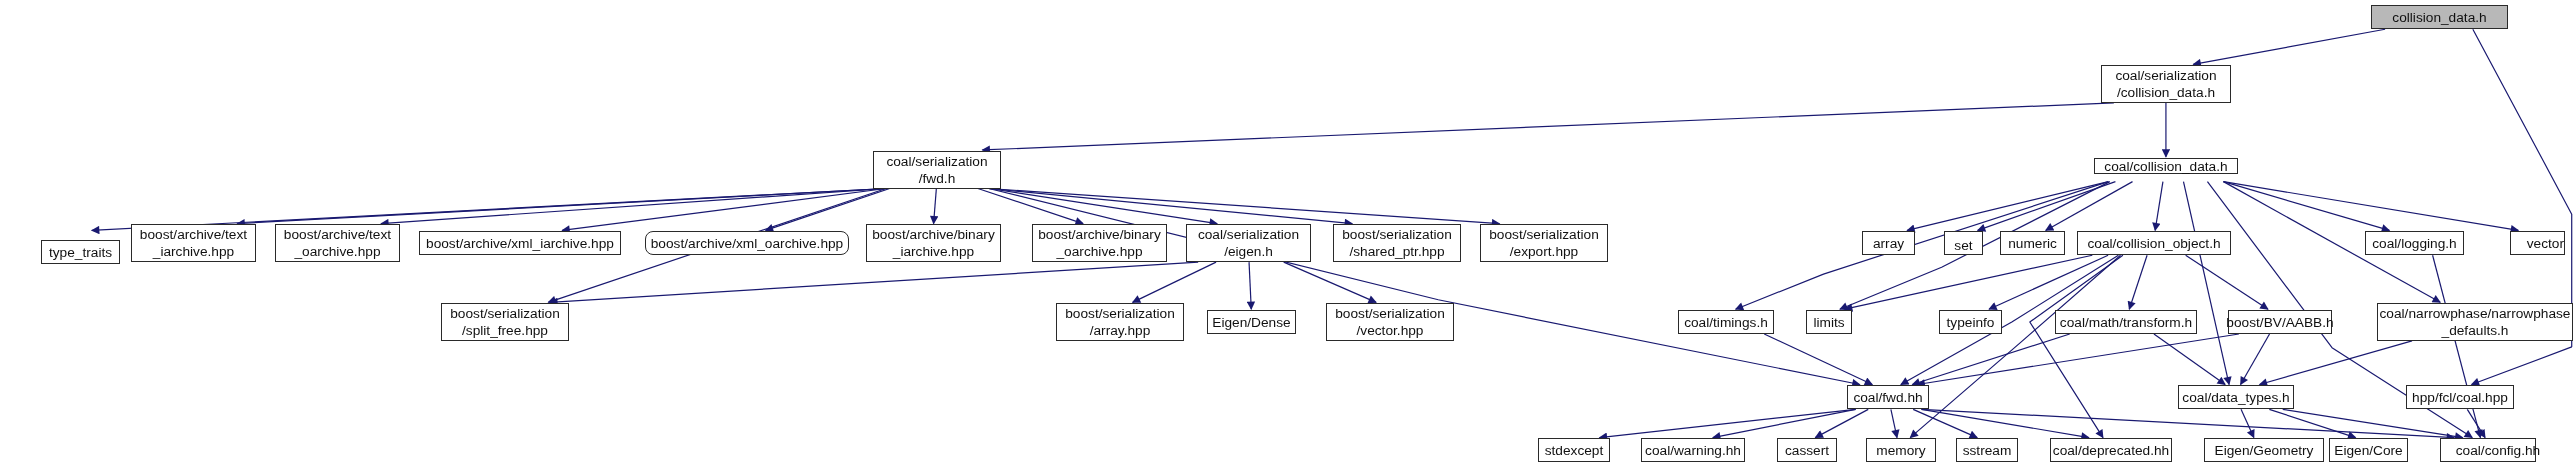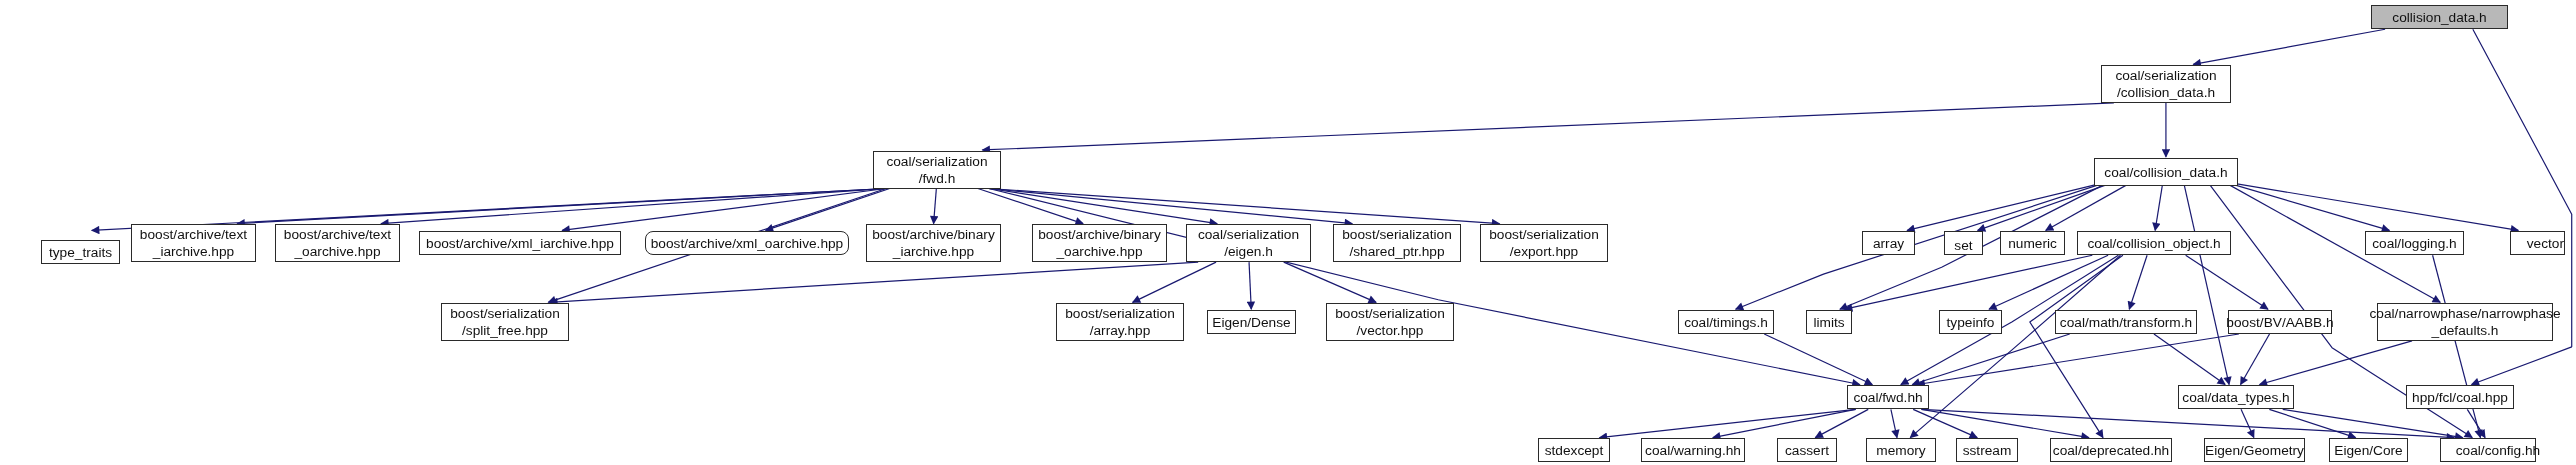--- a/index.html
+++ b/index.html
@@ -116,21 +116,21 @@
       <span class="line">collision_data.h</span>
     </div>
     <div class="node" style="left: 2101px; top: 65px; width: 130px; height: 38px;">
       <span class="line">coal/serialization</span>
       <span class="line">/collision_data.h</span>
     </div>
     <div class="node strong" style="left: 873px; top: 151px; width: 128px; height: 38px;">
       <span class="line">coal/serialization</span>
       <span class="line">/fwd.h</span>
     </div>
-    <div class="node strong" style="left: 2094px; top: 158px; width: 144px; height: 28px;">
+    <div class="node strong" style="left: 2094px; top: 158px; width: 144px; height: 16px;">
       <span class="line">coal/collision_data.h</span>
     </div>
     <div class="node" style="left: 25px; top: 240px; width: 79px; height: 24px; margin-left: 16px;">
       <span class="line">type_traits</span>
     </div>
     <div class="node" style="left: 131px; top: 224px; width: 125px; height: 38px;">
       <span class="line">boost/archive/text</span>
       <span class="line">_iarchive.hpp</span>
     </div>
     <div class="node" style="left: 275px; top: 224px; width: 125px; height: 38px;">
@@ -204,21 +204,21 @@
     </div>
     <div class="node" style="left: 1939px; top: 310px; width: 63px; height: 24px;">
       <span class="line">typeinfo</span>
     </div>
     <div class="node" style="left: 2055px; top: 310px; width: 142px; height: 24px;">
       <span class="line">coal/math/transform.h</span>
     </div>
     <div class="node" style="left: 2228px; top: 310px; width: 104px; height: 24px;">
       <span class="line">boost/BV/AABB.h</span>
     </div>
-    <div class="node" style="left: 2377px; top: 303px; width: 176px; height: 38px;">
+    <div class="node" style="left: 2377px; top: 303px; width: 196px; height: 38px;">
       <span class="line">coal/narrowphase/narrowphase</span>
       <span class="line">_defaults.h</span>
     </div>
     <div class="node strong" style="left: 1847px; top: 385px; width: 82px; height: 24px;">
       <span class="line">coal/fwd.hh</span>
     </div>
     <div class="node strong" style="left: 2178px; top: 385px; width: 116px; height: 24px;">
       <span class="line">coal/data_types.h</span>
     </div>
     <div class="node" style="left: 2406px; top: 385px; width: 108px; height: 24px;">
@@ -235,21 +235,21 @@
     </div>
     <div class="node" style="left: 1866px; top: 438px; width: 70px; height: 24px;">
       <span class="line">memory</span>
     </div>
     <div class="node" style="left: 1956px; top: 438px; width: 62px; height: 24px;">
       <span class="line">sstream</span>
     </div>
     <div class="node" style="left: 2050px; top: 438px; width: 122px; height: 24px;">
       <span class="line">coal/deprecated.hh</span>
     </div>
-    <div class="node" style="left: 2204px; top: 438px; width: 101px; height: 24px;">
+    <div class="node" style="left: 2204px; top: 438px; width: 120px; height: 24px;">
       <span class="line">Eigen/Geometry</span>
     </div>
     <div class="node" style="left: 2329px; top: 438px; width: 79px; height: 24px;">
       <span class="line">Eigen/Core</span>
     </div>
     <div class="node" style="left: 2440px; top: 438px; width: 96px; height: 24px; padding-left: 20px;">
       <span class="line">coal/config.hh</span>
     </div>
   </div>
 

